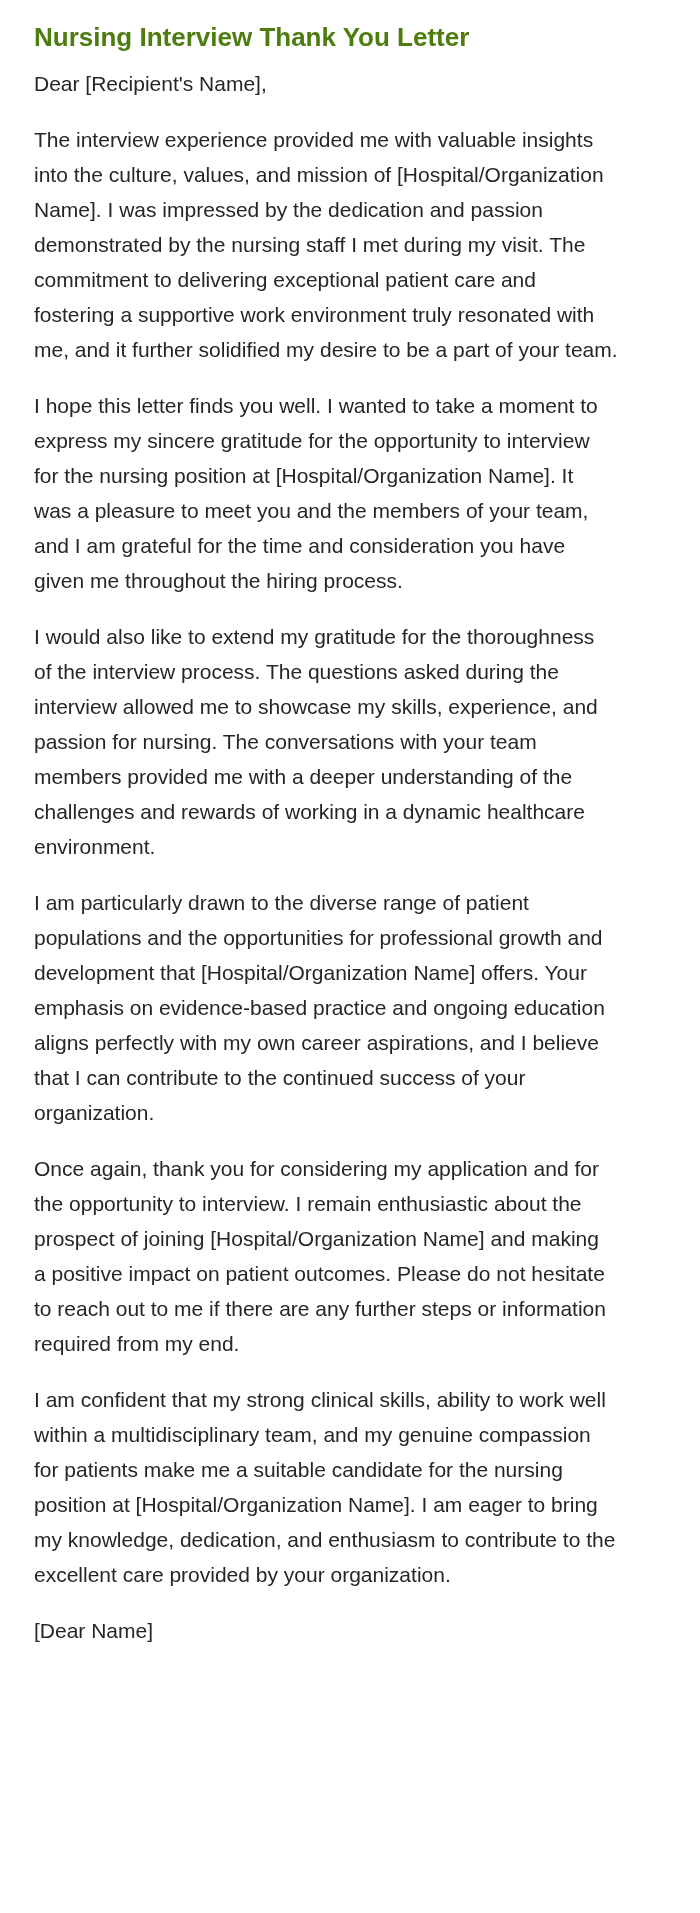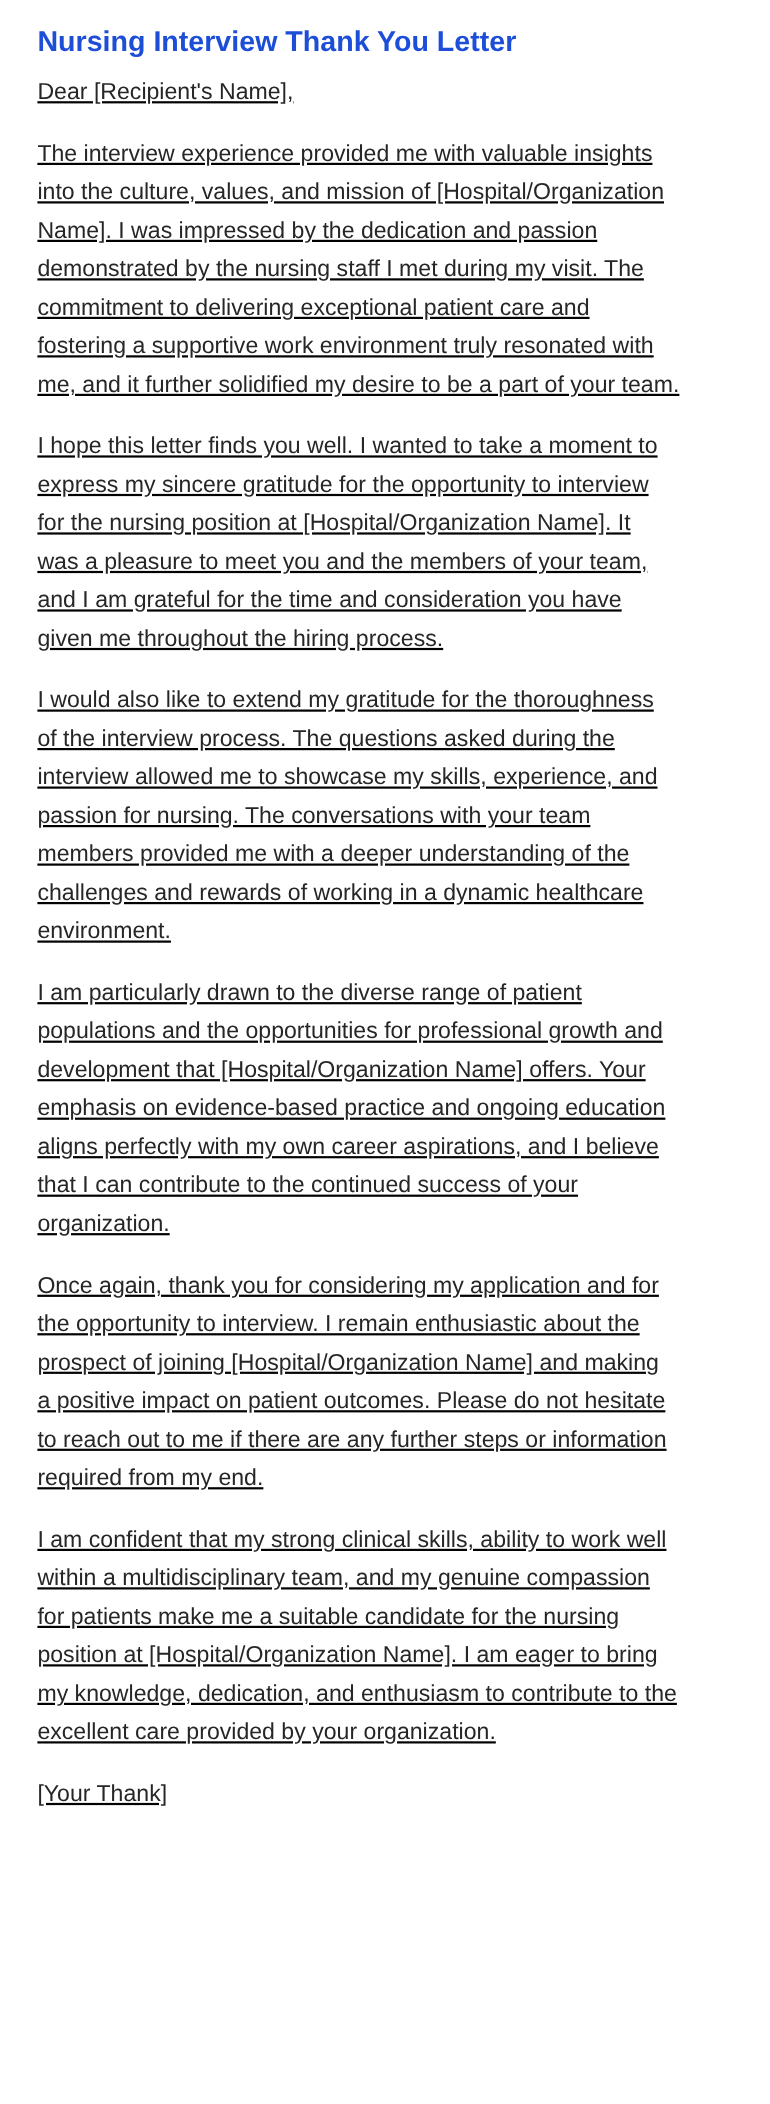--- a/index.html
+++ b/index.html
@@ -16,26 +16,25 @@
   .letter-page {
     box-sizing: border-box;
     padding: 22px 16px 40px 34px;
     width: 700px;
   }
   .letter-title {
     margin: 0 0 13px 0;
     font-size: 26px;
     line-height: 31px;
     font-weight: 700;
-    color: #1d4ed8;
+    color: #4d7c0f;
     letter-spacing: 0;
   }
   .letter-body {
     width: 650px;
-    text-decoration: underline;
   }
   .para {
     margin: 0 0 21px 0;
     font-size: 21px;
     line-height: 35px;
     color: #262626;
     white-space: pre-line; 
     letter-spacing: 0;
   }
 </style>
@@ -88,15 +87,15 @@
 
     <p class="para">I am confident that my strong clinical skills, ability to work well
 within a multidisciplinary team, and my genuine compassion
 for patients make me a suitable candidate for the nursing
 position at [Hospital/Organization Name]. I am eager to bring
 my knowledge, dedication, and enthusiasm to contribute to the
 excellent care provided by your organization.</p>
 
 
 
-    <p class="para">[Your Thank]</p>
+    <p class="para">[Dear Name]</p>
   </div>
 </div>
 
 </body></html>

